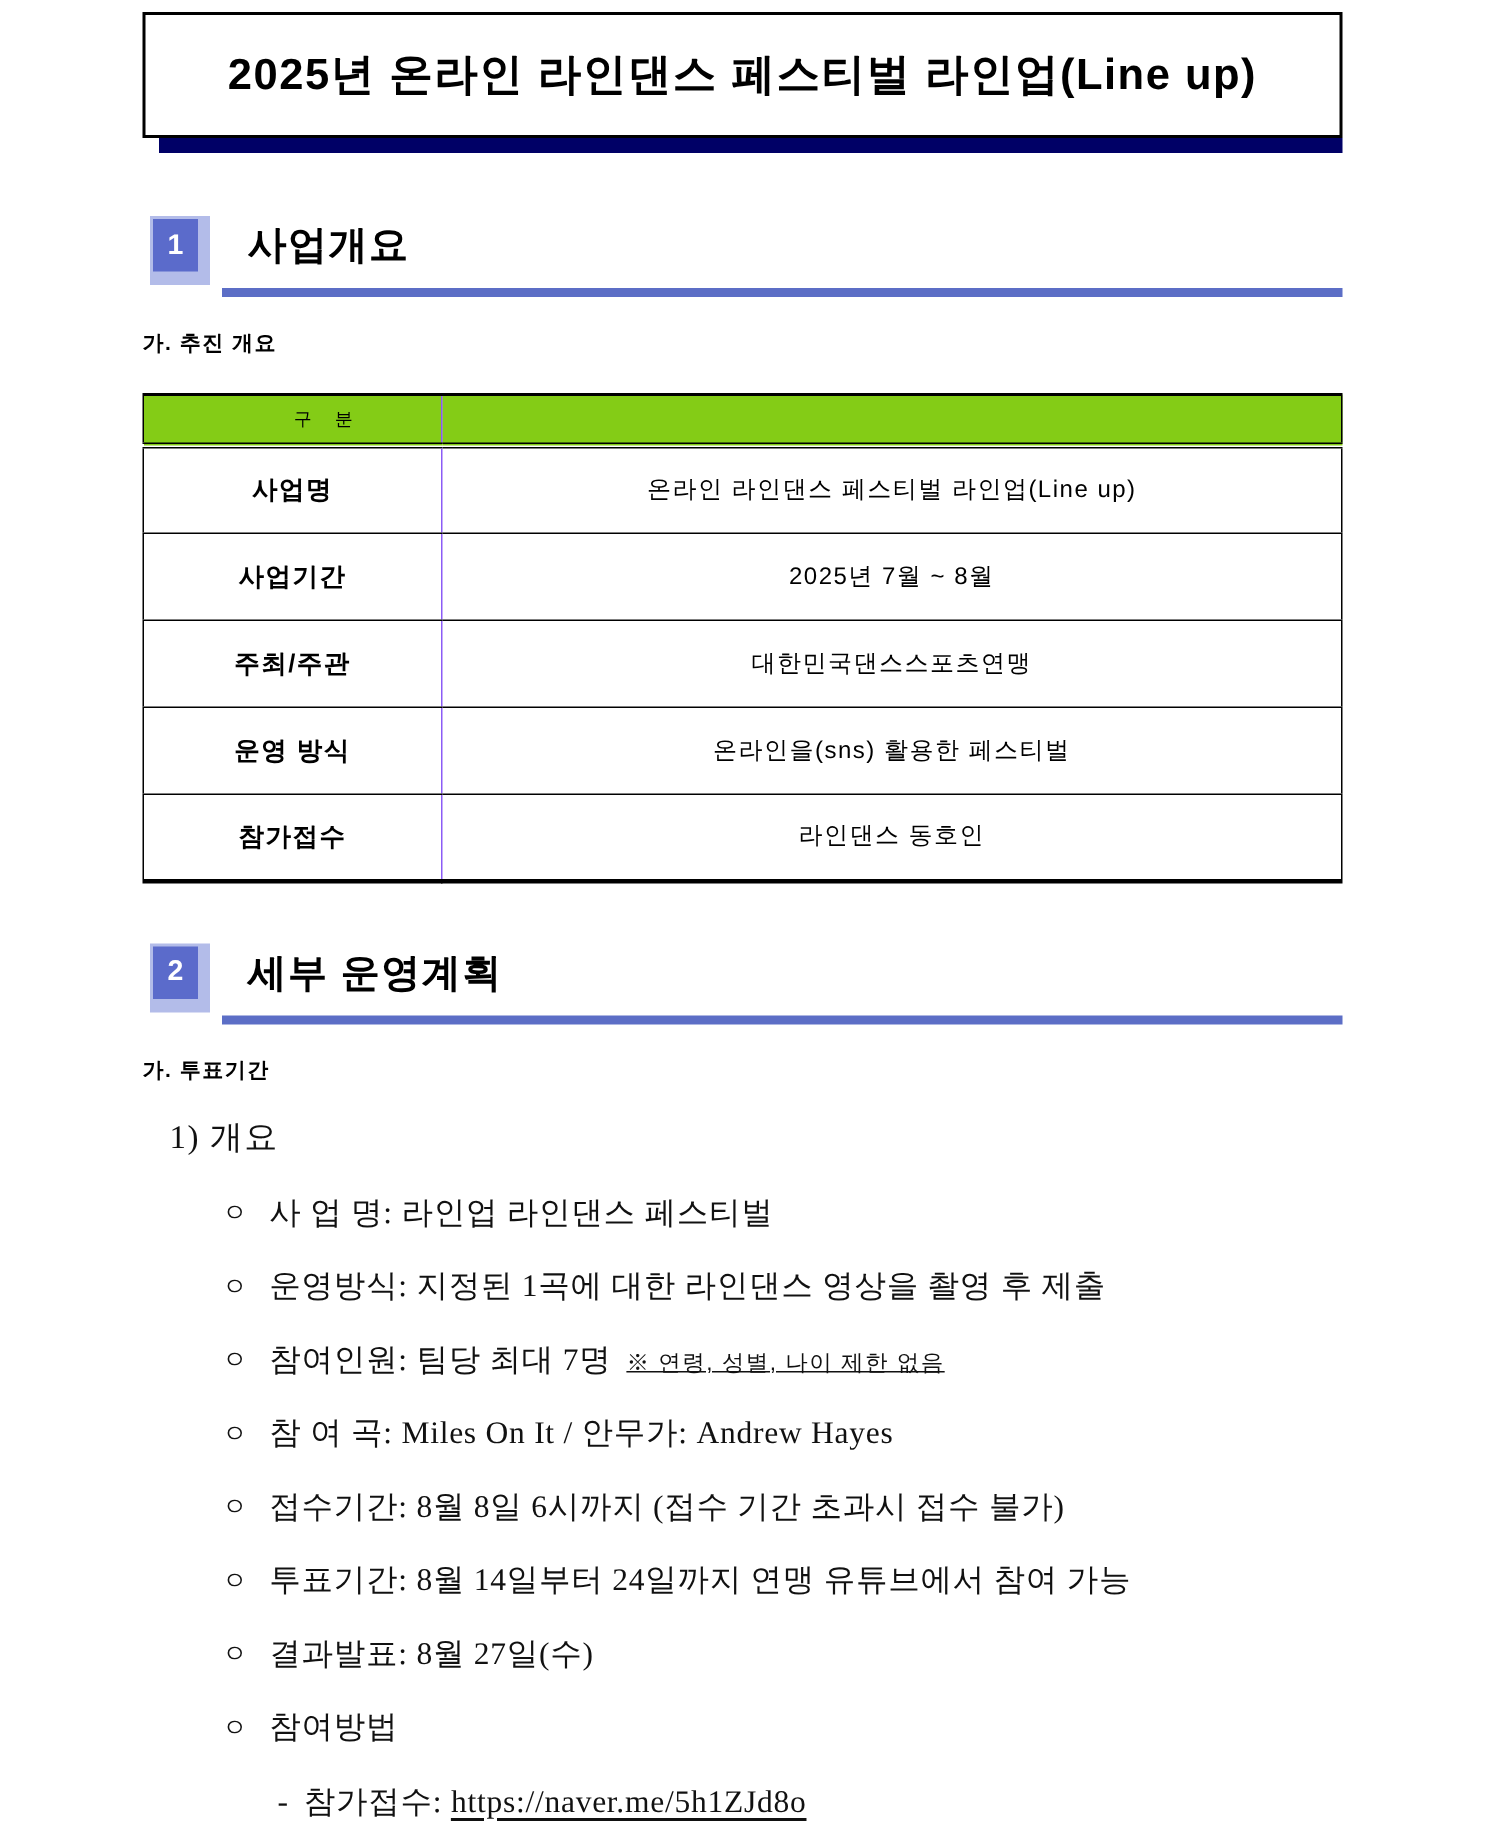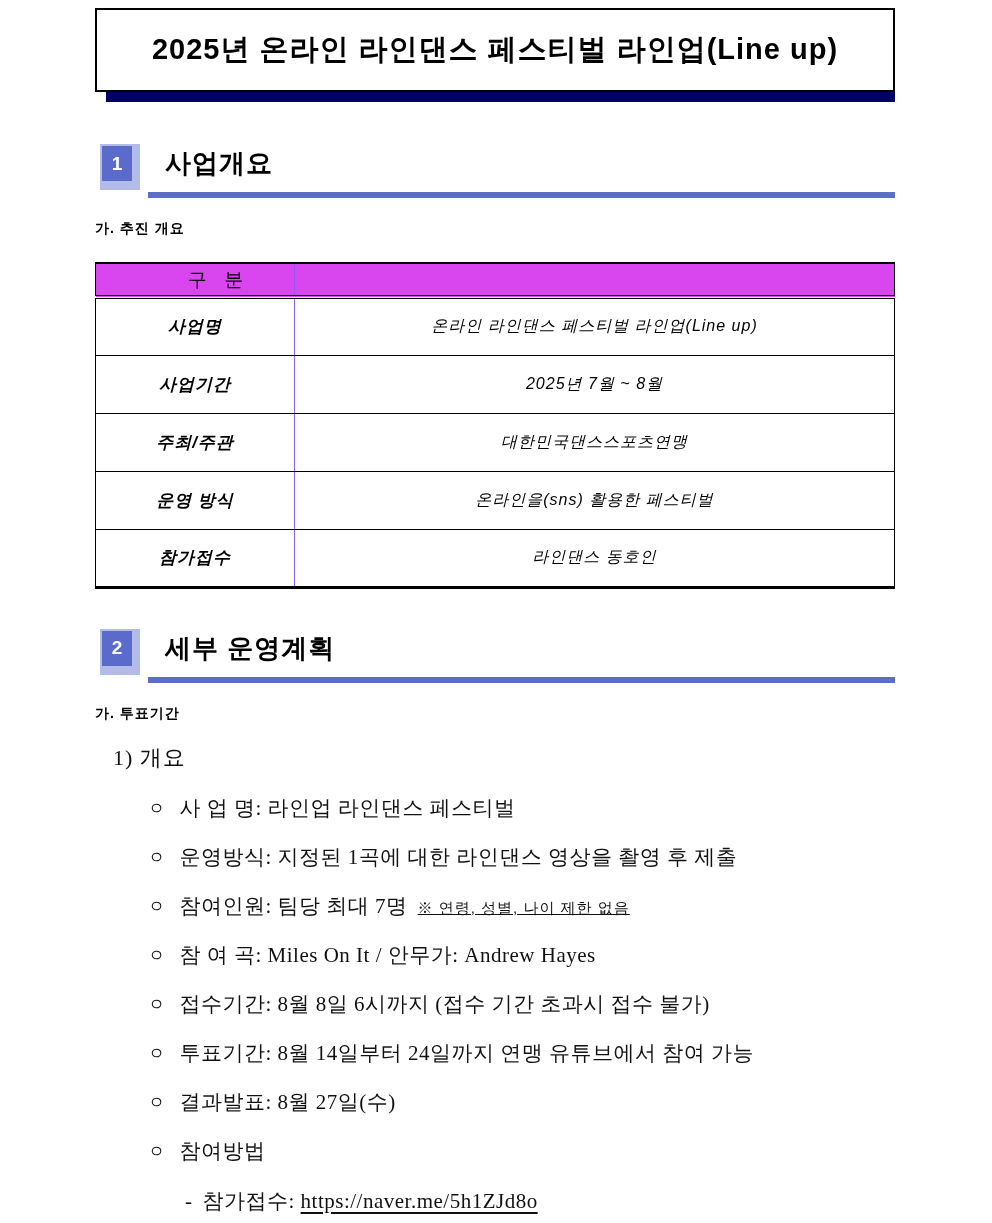--- a/index.html
+++ b/index.html
@@ -66,26 +66,26 @@
     border-left: 1px solid #000;
     border-right: 1px solid #000;
   }
   table.overview col.c1 { width: 199px; }
   table.overview th, table.overview td {
     border-left: 1px solid #8b5cf6;
     text-align: center; vertical-align: middle;
   }
   table.overview th:first-child, table.overview td:first-child { border-left: none; }
   table.overview thead th {
-    height: 34px; background: #d946ef;
-    font-size: 19px; font-weight: normal; letter-spacing: 6px;
+    height: 34px; background: #84cc16;
+    font-size: 12px; font-weight: normal; letter-spacing: 6px;
     border-bottom: 4px double #000;
     padding-left: 47px;
   }
-  table.overview tbody td { height: 58px; border-bottom: 1px solid #000; font-style: italic; }
+  table.overview tbody td { height: 58px; border-bottom: 1px solid #000; }
   table.overview tbody tr:last-child td { border-bottom: none; }
   td.lbl { font-size: 17px; font-weight: bold; letter-spacing: 1px; }
   td.val { font-size: 16px; letter-spacing: 1px; }
 
   
   .plan { font-family: "Liberation Serif", serif; color: #111; }
   .num-item { margin: 20px 0 0 18px; font-size: 22px; letter-spacing: 1px; }
   .bullet-row { margin: 21px 0 0 53px; font-size: 21px; letter-spacing: 0.5px; white-space: nowrap; }
   .bullet-marker { font-size: 17px; margin-right: 14px; vertical-align: 1px; }
   .note {

